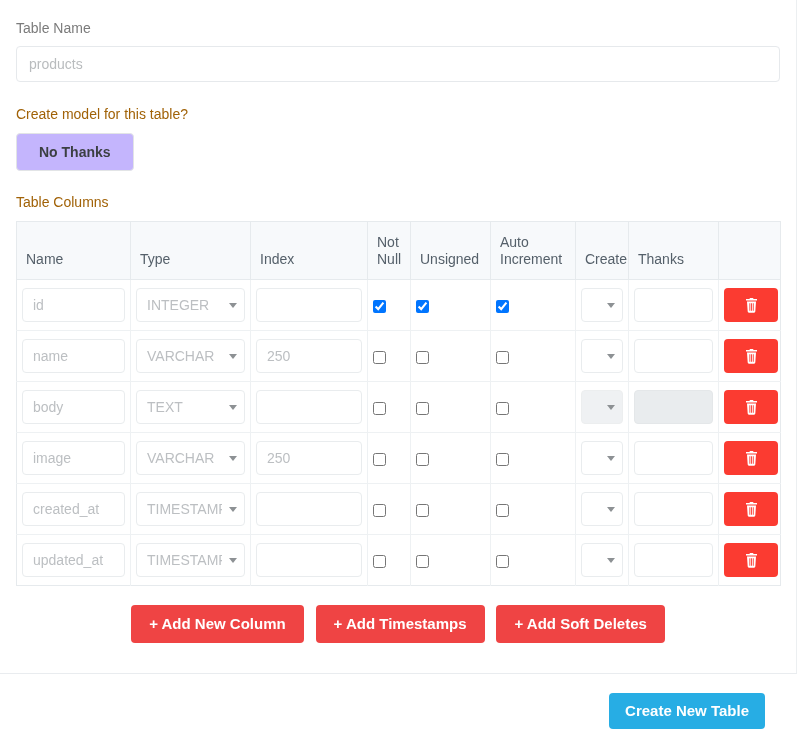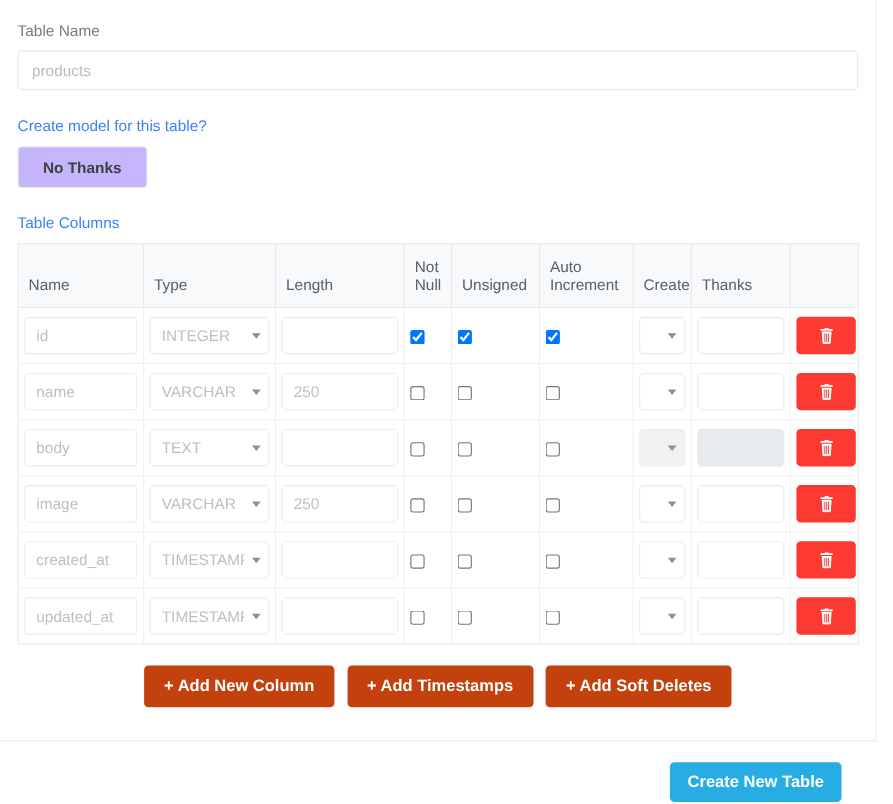--- a/index.html
+++ b/index.html
@@ -40,21 +40,21 @@
   
   .field-label {
     font-size: 14px;
     color: #7b7b7b;
     line-height: 20px;
     margin: 0 0 8px 0;
     font-weight: 400;
   }
   .section-label {
     font-size: 14px;
-    color: #3b82f6;
+    color: #a16207;
     line-height: 20px;
     margin: 0 0 9px 0;
   }
 
   
   .table-name-input {
     display: block;
     width: 764px;
     height: 36px;
     box-sizing: border-box;
@@ -211,21 +211,21 @@
   }
 
   
   .actions-row {
     width: 764px;
     text-align: center;
     padding-top: 19px;
   }
   .green-btn {
     display: inline-block;
-    background: #c2410c;
+    background: #ef4444;
     border: none;
     border-radius: 4px;
     color: #ffffff;
     font-family: "Liberation Sans", sans-serif;
     font-size: 15px;
     font-weight: 700;
     padding: 10px 18px;
     line-height: 18px;
     margin: 0 4px;
     cursor: pointer;
@@ -298,21 +298,21 @@
         <col style="width:80px">
         <col style="width:85px">
         <col style="width:53px">
         <col style="width:90px">
         <col style="width:62px">
       </colgroup>
       <thead>
         <tr>
           <th>Name</th>
           <th>Type</th>
-          <th>Length</th>
+          <th>Index</th>
           <th>Not Null</th>
           <th>Unsigned</th>
           <th>Auto Increment</th>
           <th>Create</th>
           <th>Thanks</th>
           <th></th>
         </tr>
       </thead>
       <tbody id="grid-body">
           <tr>

